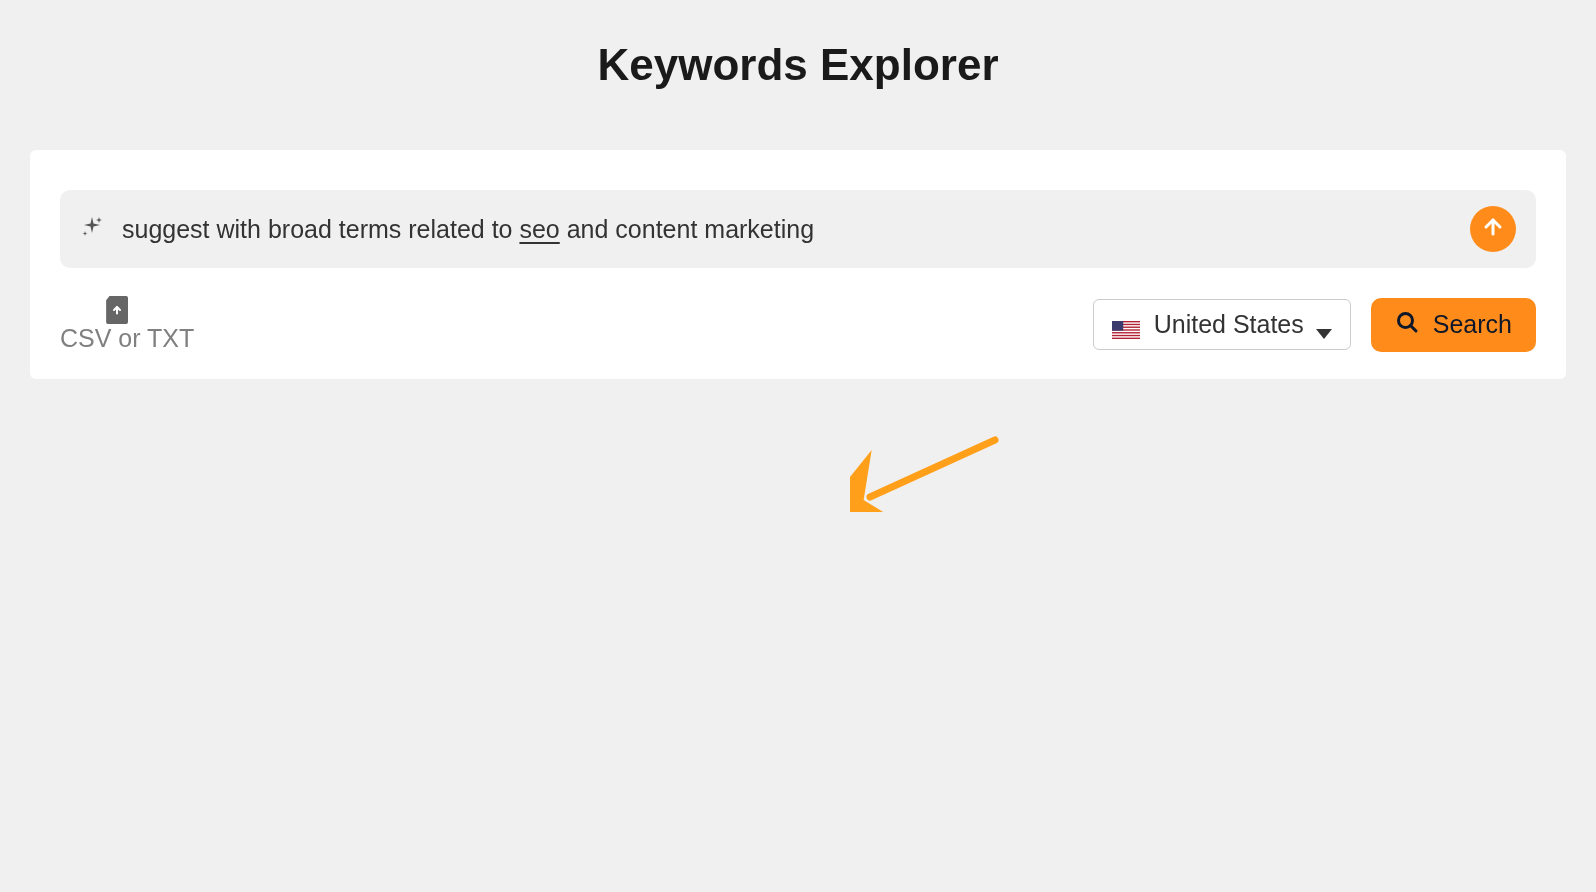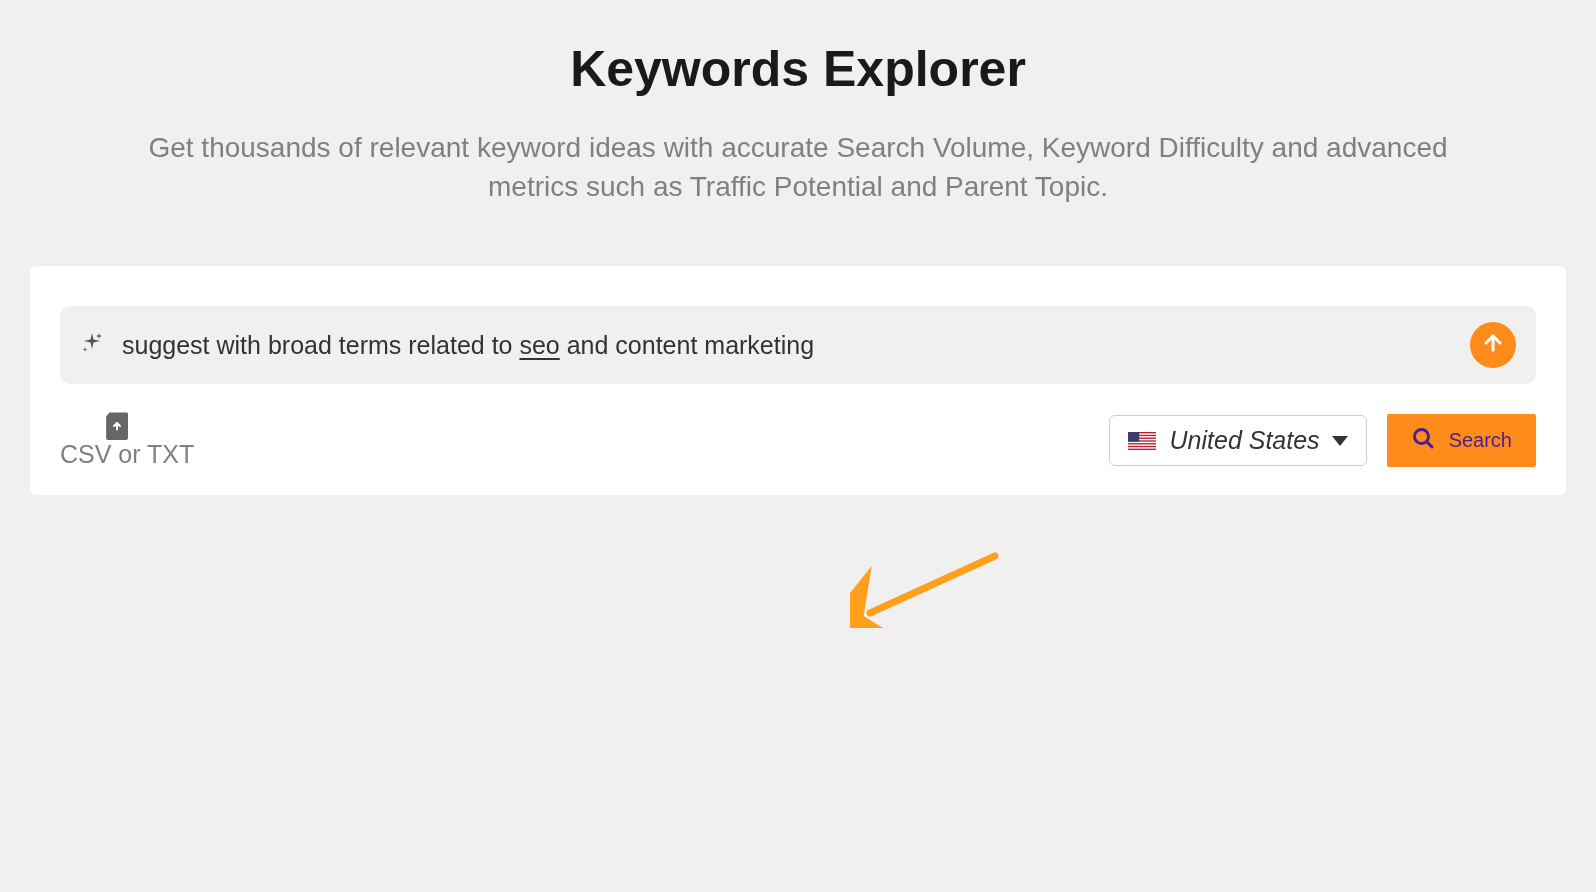--- a/index.html
+++ b/index.html
@@ -11,21 +11,21 @@
       overflow: hidden;
     }
     .page {
       padding: 40px 30px 0 30px;
     }
     .header {
       text-align: center;
       margin-bottom: 60px;
     }
     .title {
-      font-size: 50px;
+      font-size: 44px;
       font-weight: 700;
       color: #1a1a1a;
       margin-bottom: 30px;
     }
     .subtitle {
       font-size: 28px;
       color: #808080;
       line-height: 1.4;
       max-width: 1340px;
       margin: 0 auto;
@@ -121,53 +121,52 @@
       margin-right: 20px;
     }
     .upload-icon-wrap svg {
       width: 12px;
       height: 12px;
       color: #fff;
     }
     .spacer { flex: 1; }
     .country-select {
       display: flex;
-      align-items: center;
+      align-items: flex-end;
       border: 1px solid #ccc;
       border-radius: 6px;
       padding: 10px 18px;
       cursor: pointer;
       margin-right: 20px;
       background: #fff;
-      font-style: italic;
     }
     .flag {
       width: 28px;
       height: 18px;
       margin-right: 14px;
       display: inline-block;
     }
     .country-label {
       font-size: 25px;
       color: #333;
       margin-right: 12px;
     }
     .caret-down {
       width: 0; height: 0;
       border-left: 8px solid transparent;
       border-right: 8px solid transparent;
       border-top: 10px solid #333;
     }
     .search-btn {
       background: #ff8c1a;
-      color: #4c1d95;
+      color: #0f172a;
       border: none;
-      border-radius: 2px;
+      border-radius: 10px;
       padding: 12px 24px;
-      font-size: 20px;
+      font-size: 25px;
       font-weight: 500;
       display: flex;
       align-items: center;
       cursor: pointer;
     }
     .search-btn svg {
       width: 24px;
       height: 24px;
       margin-right: 14px;
     }
@@ -175,21 +174,20 @@
       position: absolute;
       pointer-events: none;
     }
   </style>
 </head>
 <body>
 
 <div class="page">
   <div class="header">
     <h1 class="title">Keywords Explorer</h1>
-    <p class="subtitle">Get thousands of relevant keyword ideas with accurate Search Volume, Keyword Difficulty and advanced metrics such as Traffic Potential and Parent Topic.</p>
   </div>
 
   <div class="card">
 
     <svg class="annotation-arrow" style="left:820px; top:282px;" width="160" height="80" viewBox="0 0 160 80">
       <defs>
         <marker id="ahead" markerWidth="12" markerHeight="12" refX="3" refY="6" orient="auto">
           <path d="M0,0 L12,6 L0,12 L4,6 Z" fill="#ff9f1a"></path>
         </marker>
       </defs>

